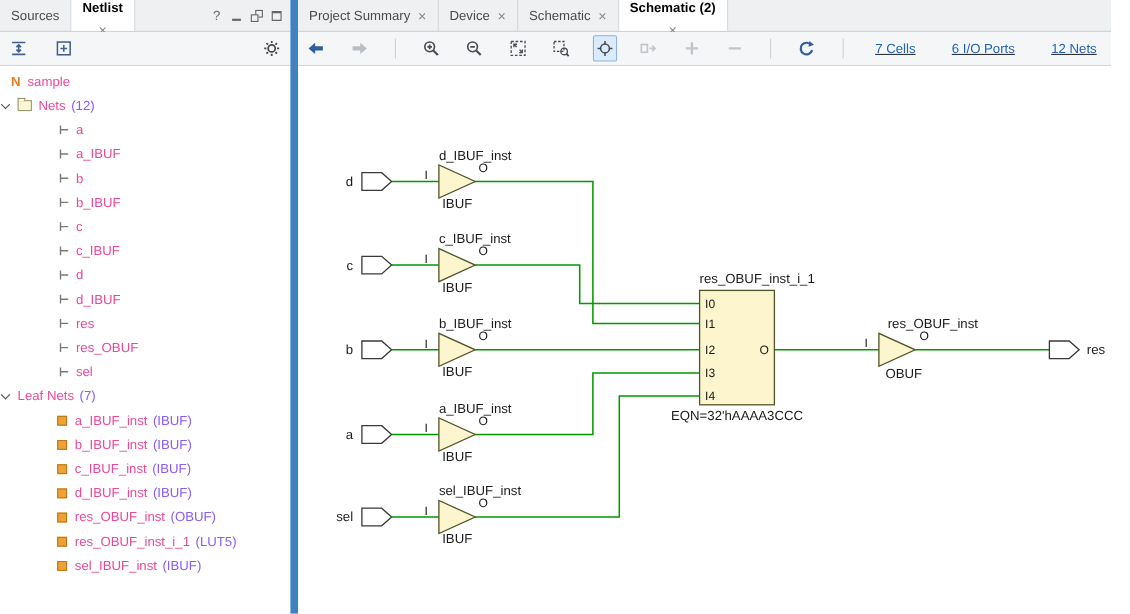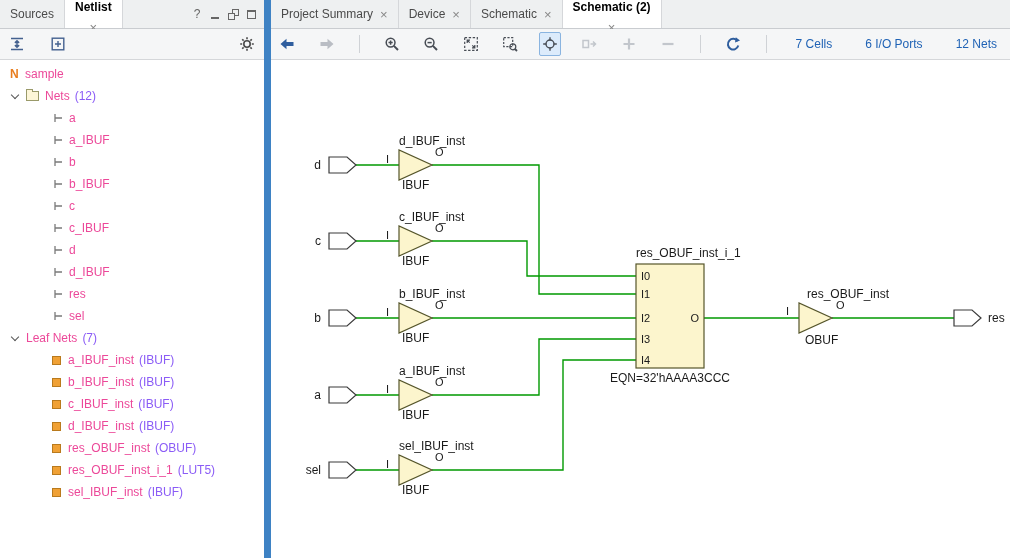--- a/index.html
+++ b/index.html
@@ -23,31 +23,31 @@
   .winbtn { display:flex; align-items:center; justify-content:center;
     width:18px; height:100%; color:#666; font-size:12px; }
   .ic-min { width:8px; height:2px; background:#666; margin-top:7px; }
   .ic-float { position:relative; width:11px; height:11px; }
   .ic-float .b { position:absolute; top:0; right:0; width:7px; height:7px; border:1px solid #666; }
   .ic-float .f { position:absolute; bottom:0; left:0; width:7px; height:7px; border:1px solid #666; background:#eef0f1; }
   .ic-max { width:9px; height:9px; border:1px solid #666; border-top-width:2px; }
 
   
   .toolbar { height:31px; background:#f5f6f7; border-bottom:1px solid #d5d7da;
-    display:flex; align-items:center; padding:0 5px; gap:17px; flex-shrink:0; }
+    display:flex; align-items:center; padding:0 5px; gap:17px; flex-shrink:0;text-decoration:underline; }
   .tbtn { width:24px; height:24px; display:flex; align-items:center; justify-content:center;
     background:transparent; border:1px solid transparent; border-radius:2px; padding:0; }
   .tbtn.pressed { background:#dcebfb; border-color:#8ab4e0; }
   .sep { width:1px; height:18px; background:#cfd2d6; margin:0 4px; }
   .tlink { color:#1f62b5; margin:0 8px; white-space:nowrap; cursor:default; }
 
   
   .tree { flex:1; overflow:hidden; padding-top:3px; }
   .trow { height:22px; display:flex; align-items:center; white-space:nowrap; }
-  .lv0 { padding-left:10px; } .lv1 { padding-left:10px; } .lv2 { padding-left:52px; }
+  .lv0 { padding-left:10px; } .lv1 { } .lv2 { padding-left:52px; }
   .chev { width:6px; height:6px; border-right:1.4px solid #555; border-bottom:1.4px solid #555;
     transform:rotate(45deg); display:inline-block; margin:-3px 8px 0 2px; flex-shrink:0; }
   .n-ic { color:#e87d1e; font-weight:bold; width:15px; flex-shrink:0; }
   .folder { width:13px; height:10px; border:1px solid #9a9a6a; background:#fdf6d8;
     position:relative; margin-right:6px; flex-shrink:0; }
   .folder::before { content:""; position:absolute; top:-3px; left:-1px; width:5px; height:2px;
     border:1px solid #9a9a6a; border-bottom:none; background:#fdf6d8; }
   .net-ic { margin-right:5px; flex-shrink:0; }
   .cell-ic { width:9px; height:9px; background:#f0a135; border:1px solid #b97a1d;
     margin-right:7px; flex-shrink:0; }
@@ -183,20 +183,26 @@
       <div class="trow lv2">
         <svg class="net-ic" width="12" height="12">
             <path d="M3,2 V10 M3,6 H10" stroke="#7a7a7a" fill="none" stroke-width="1.3"></path>
           </svg>
         <span class="lbl">res</span>
       </div>
       <div class="trow lv2">
         <svg class="net-ic" width="12" height="12">
             <path d="M3,2 V10 M3,6 H10" stroke="#7a7a7a" fill="none" stroke-width="1.3"></path>
           </svg>
+        <span class="lbl">res_OBUF</span>
+      </div>
+      <div class="trow lv2">
+        <svg class="net-ic" width="12" height="12">
+            <path d="M3,2 V10 M3,6 H10" stroke="#7a7a7a" fill="none" stroke-width="1.3"></path>
+          </svg>
         <span class="lbl">sel</span>
       </div>
 
       <div class="trow lv1">
         <span class="chev"></span>
         <span class="lbl">Leaf Nets</span>
         <span class="cnt">(7)</span>
       </div>
 
       <div class="trow lv2">

